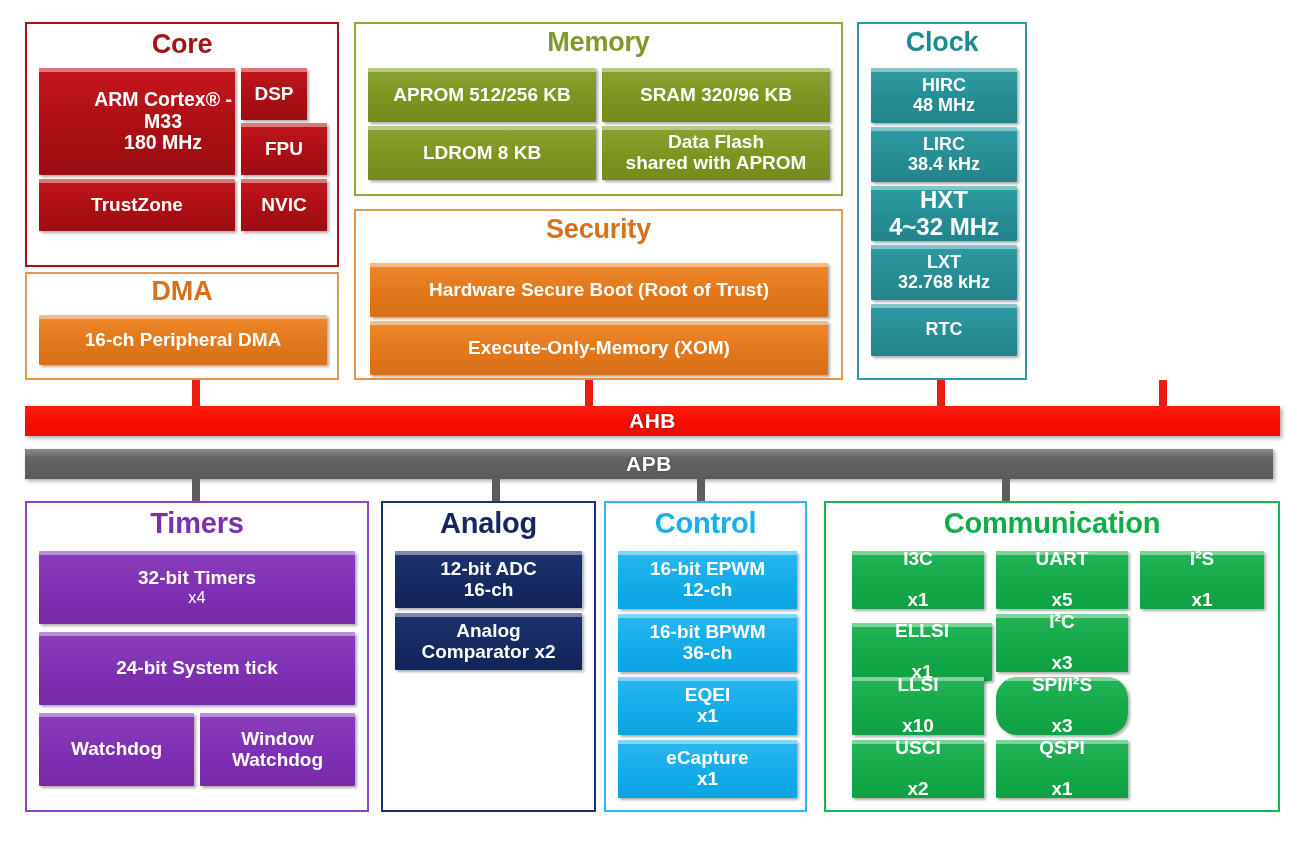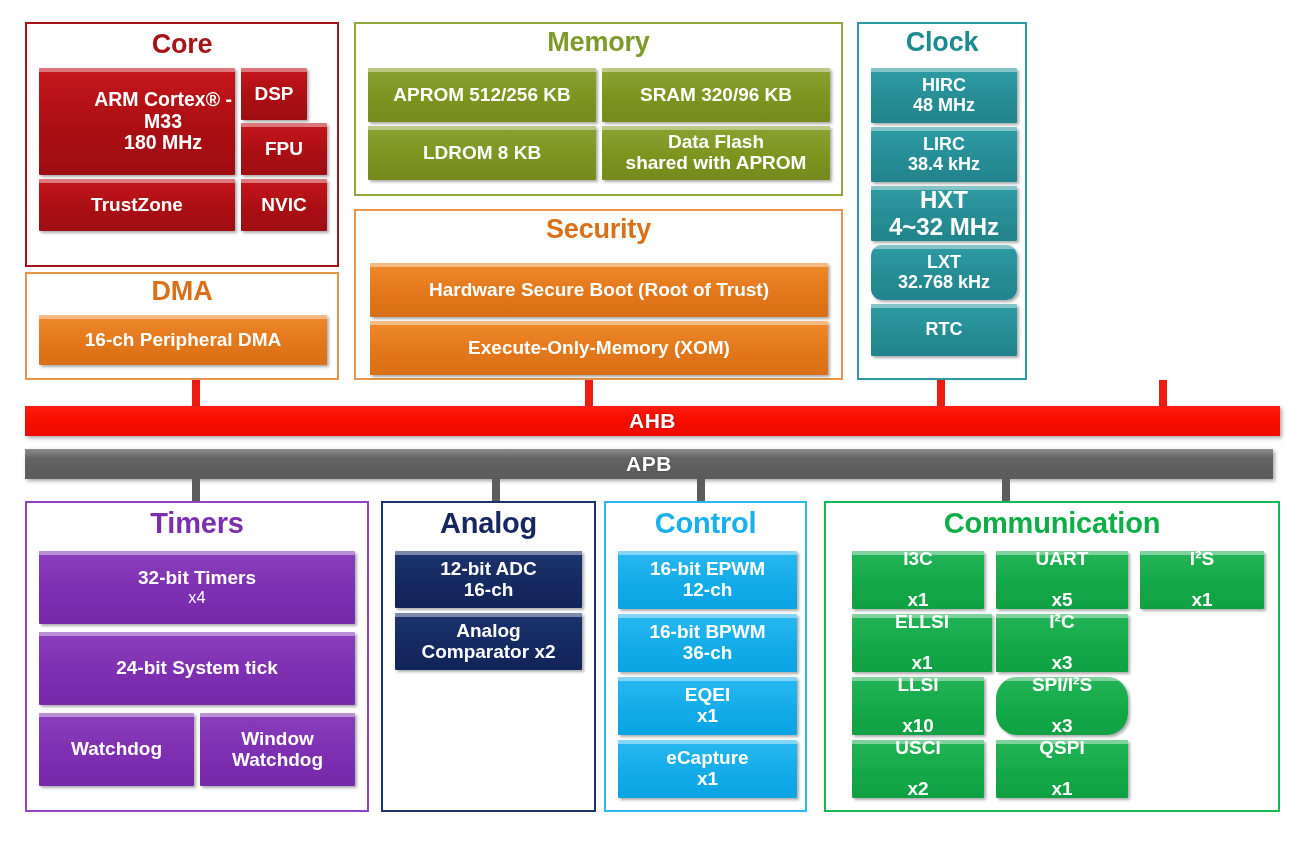--- a/index.html
+++ b/index.html
@@ -144,21 +144,21 @@
 48 MHz</span>
       </div>
     <div class="blk c-teal" style="position:absolute;left:12px;top:103px;width:146px;height:55px;font-size:18px;">
       <span>LIRC
 38.4 kHz</span>
       </div>
     <div class="blk c-teal" style="position:absolute;left:12px;top:162px;width:146px;height:55px;font-size:24px;">
       <span>HXT
 4~32 MHz</span>
       </div>
-    <div class="blk c-teal" style="position:absolute;left:12px;top:221px;width:146px;height:55px;font-size:18px;border-radius:11px;">
+    <div class="blk c-teal" style="position:absolute;left:12px;top:221px;width:146px;height:55px;font-size:18px;">
       <span>LXT
 32.768 kHz</span>
       </div>
     <div class="blk c-teal" style="position:absolute;left:12px;top:280px;width:146px;height:52px;font-size:18px;">
       <span>RTC</span>
       </div>
   </div>
 
 
   <div class="conn conn-red" style="left:192px;top:380px;width:8px;height:27px;"></div>
@@ -234,21 +234,21 @@
     <div class="blk c-green" style="position:absolute;left:26px;top:48px;width:132px;height:58px;font-size:19px;">
       <span><span>I3C</span><br><span>x1</span></span>
       </div>
     <div class="blk c-green" style="position:absolute;left:170px;top:48px;width:132px;height:58px;font-size:19px;">
       <span><span>UART</span><br><span>x5</span></span>
       </div>
     <div class="blk c-green" style="position:absolute;left:314px;top:48px;width:124px;height:58px;font-size:19px;">
       <span><span>I²S</span><br><span>x1</span></span>
       </div>
 
-    <div class="blk c-green" style="position:absolute;left:26px;top:111px;width:140px;height:58px;font-size:19px;">
+    <div class="blk c-green" style="position:absolute;left:26px;top:120px;width:140px;height:58px;font-size:19px;">
       <span><span>ELLSI</span><br><span>x1</span></span>
       </div>
     <div class="blk c-green" style="position:absolute;left:170px;top:111px;width:132px;height:58px;font-size:19px;">
       <span><span>I²C</span><br><span>x3</span></span>
       </div>
 
     <div class="blk c-green" style="position:absolute;left:26px;top:174px;width:132px;height:58px;font-size:19px;">
       <span><span>LLSI</span><br><span>x10</span></span>
       </div>
     <div class="blk c-green" style="position:absolute;left:170px;top:174px;width:132px;height:58px;font-size:19px;border-radius:21px;">

